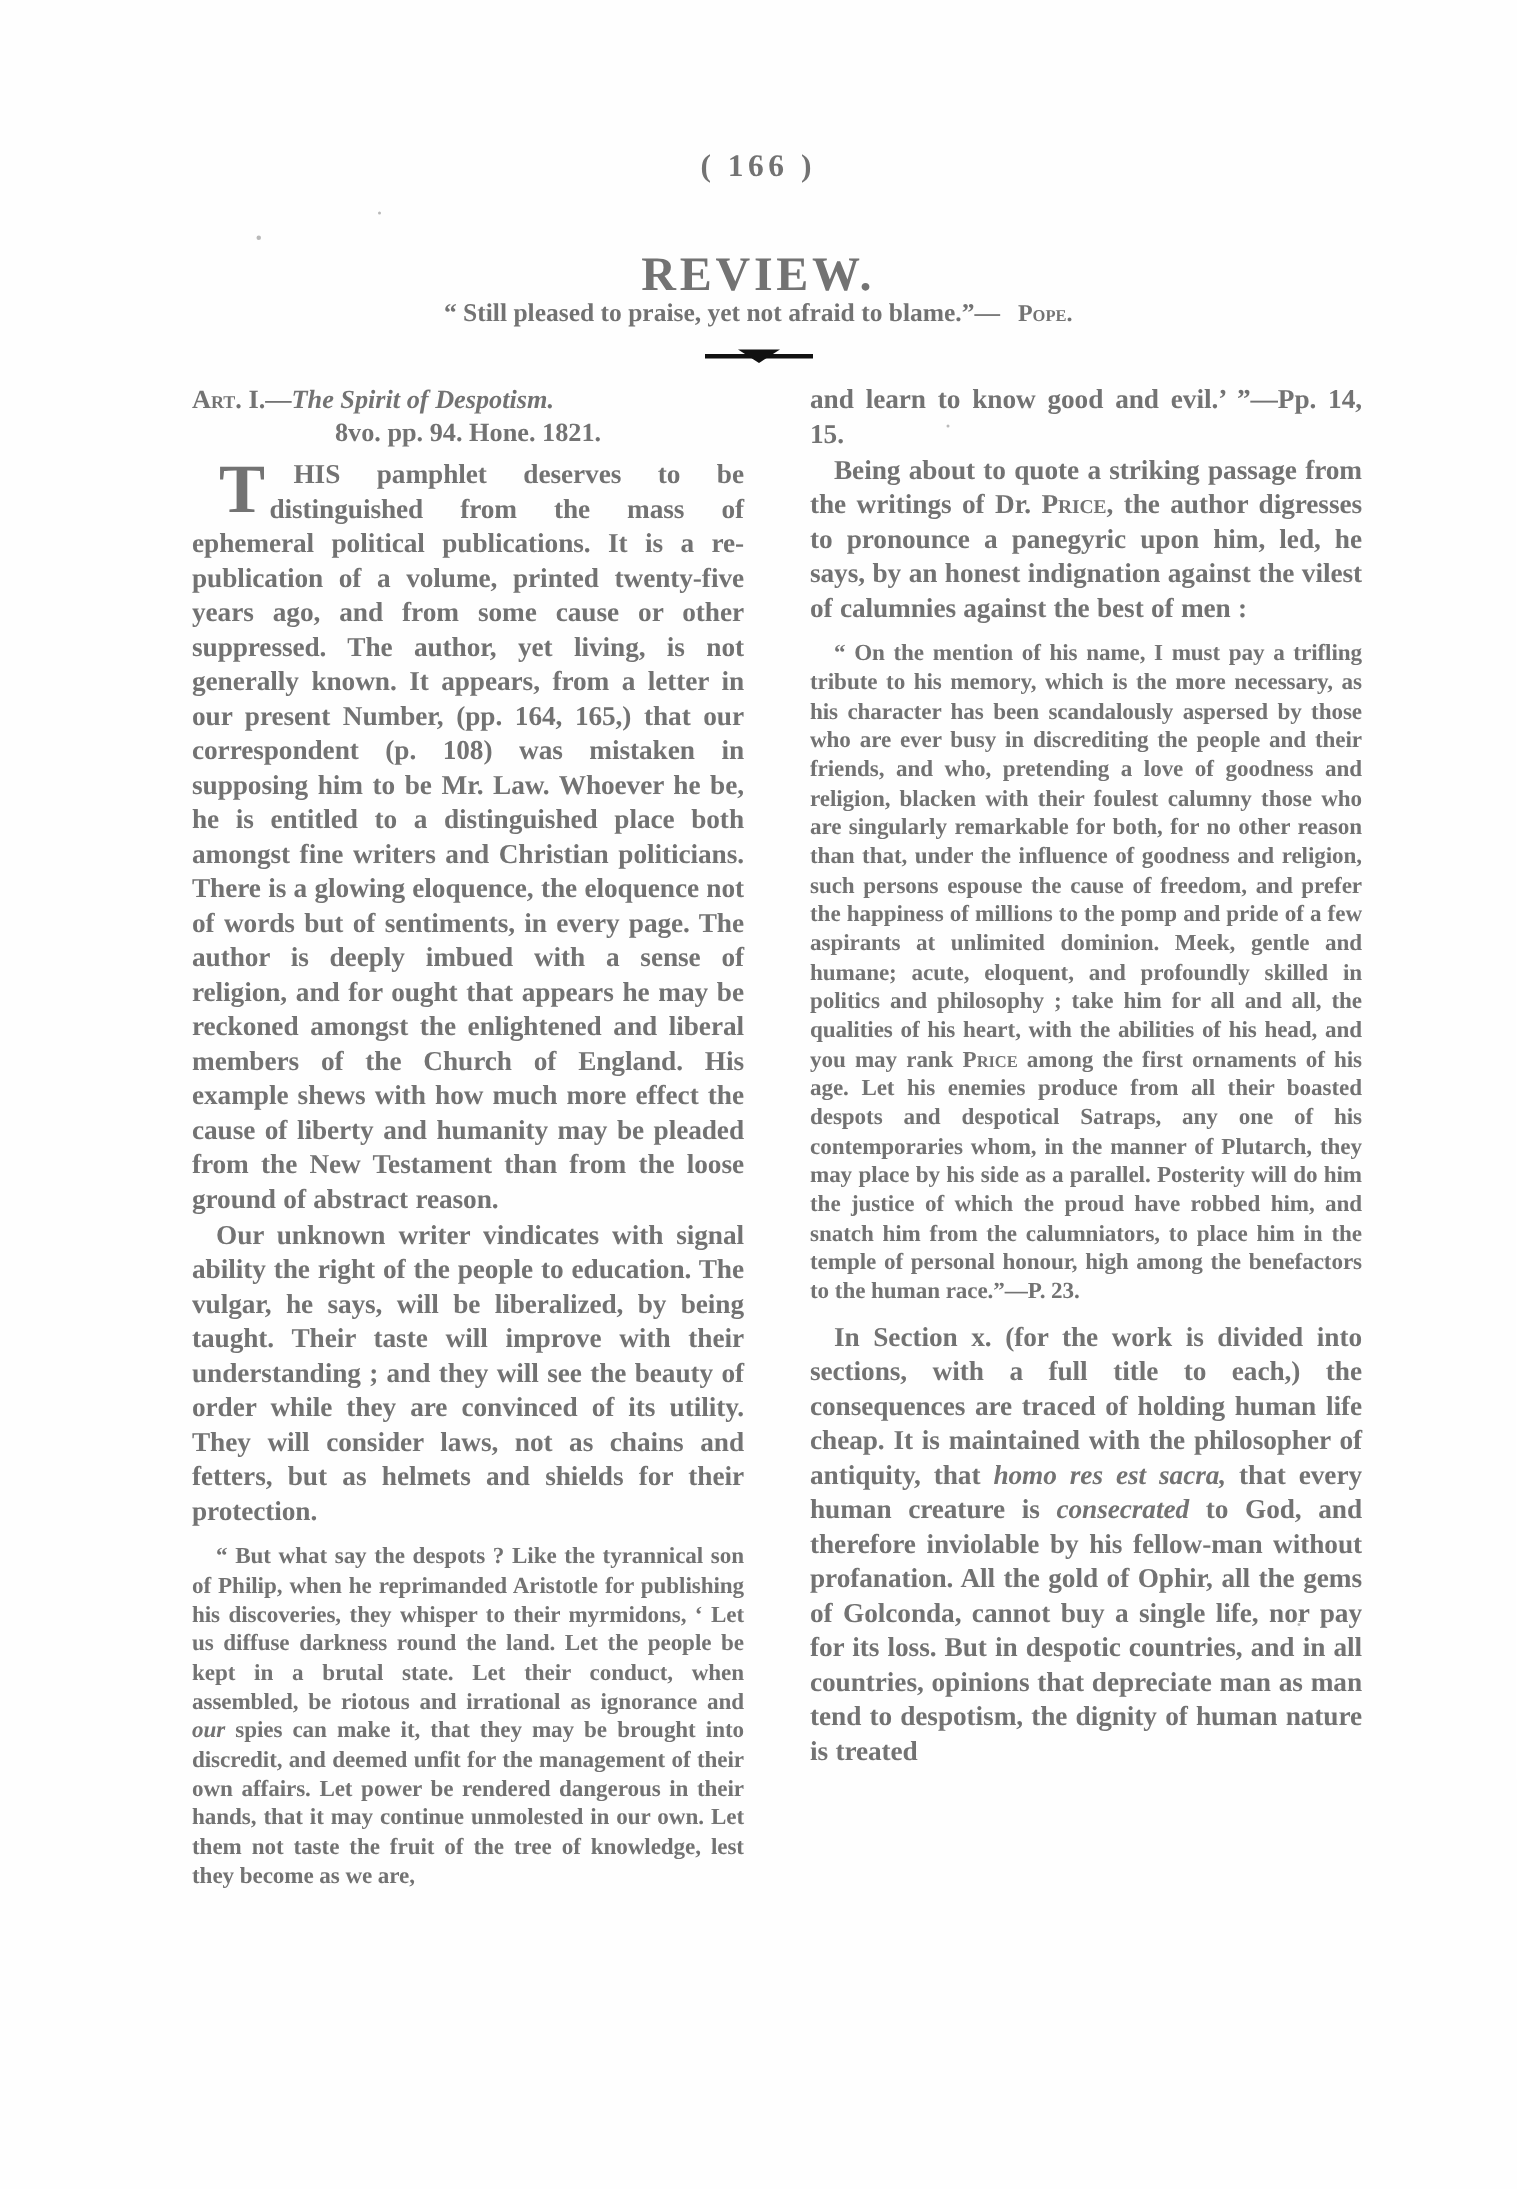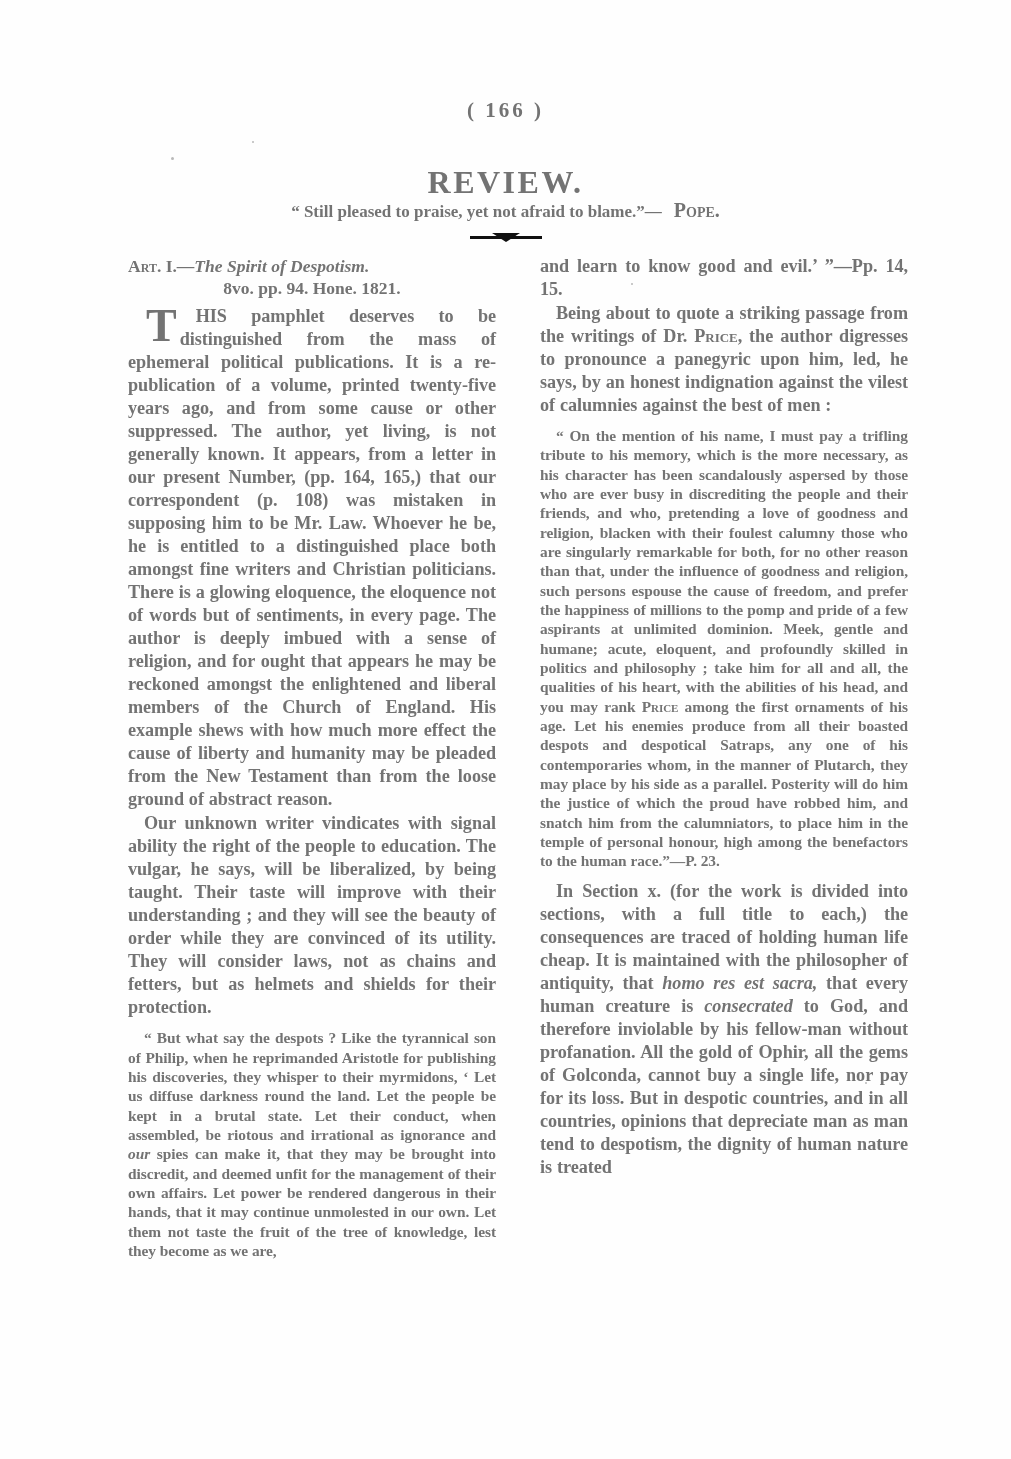--- a/index.html
+++ b/index.html
@@ -44,21 +44,21 @@
     position: absolute;
     top: 199px;
     left: 0;
     width: 1011px;
     text-align: center;
     font-size: 17px;
     font-weight: bold;
   }
   .epigraph .attrib {
     font-variant: small-caps;
-    font-size: 20px;
+    font-size: 16px;
     margin-left: 12px;
   }
   .rule-ornament {
     position: absolute;
     top: 233px;
     left: 50%;
     transform: translateX(-50%);
     width: 72px;
     height: 9px;
   }

